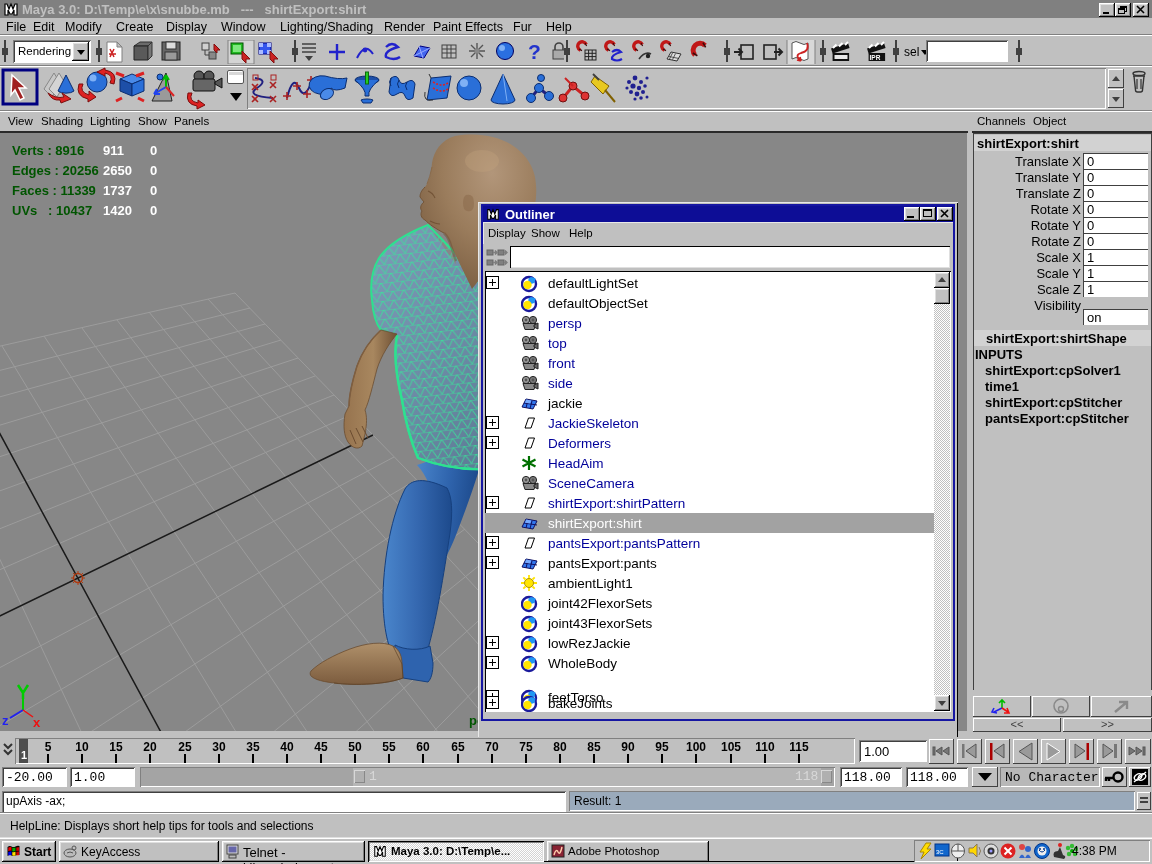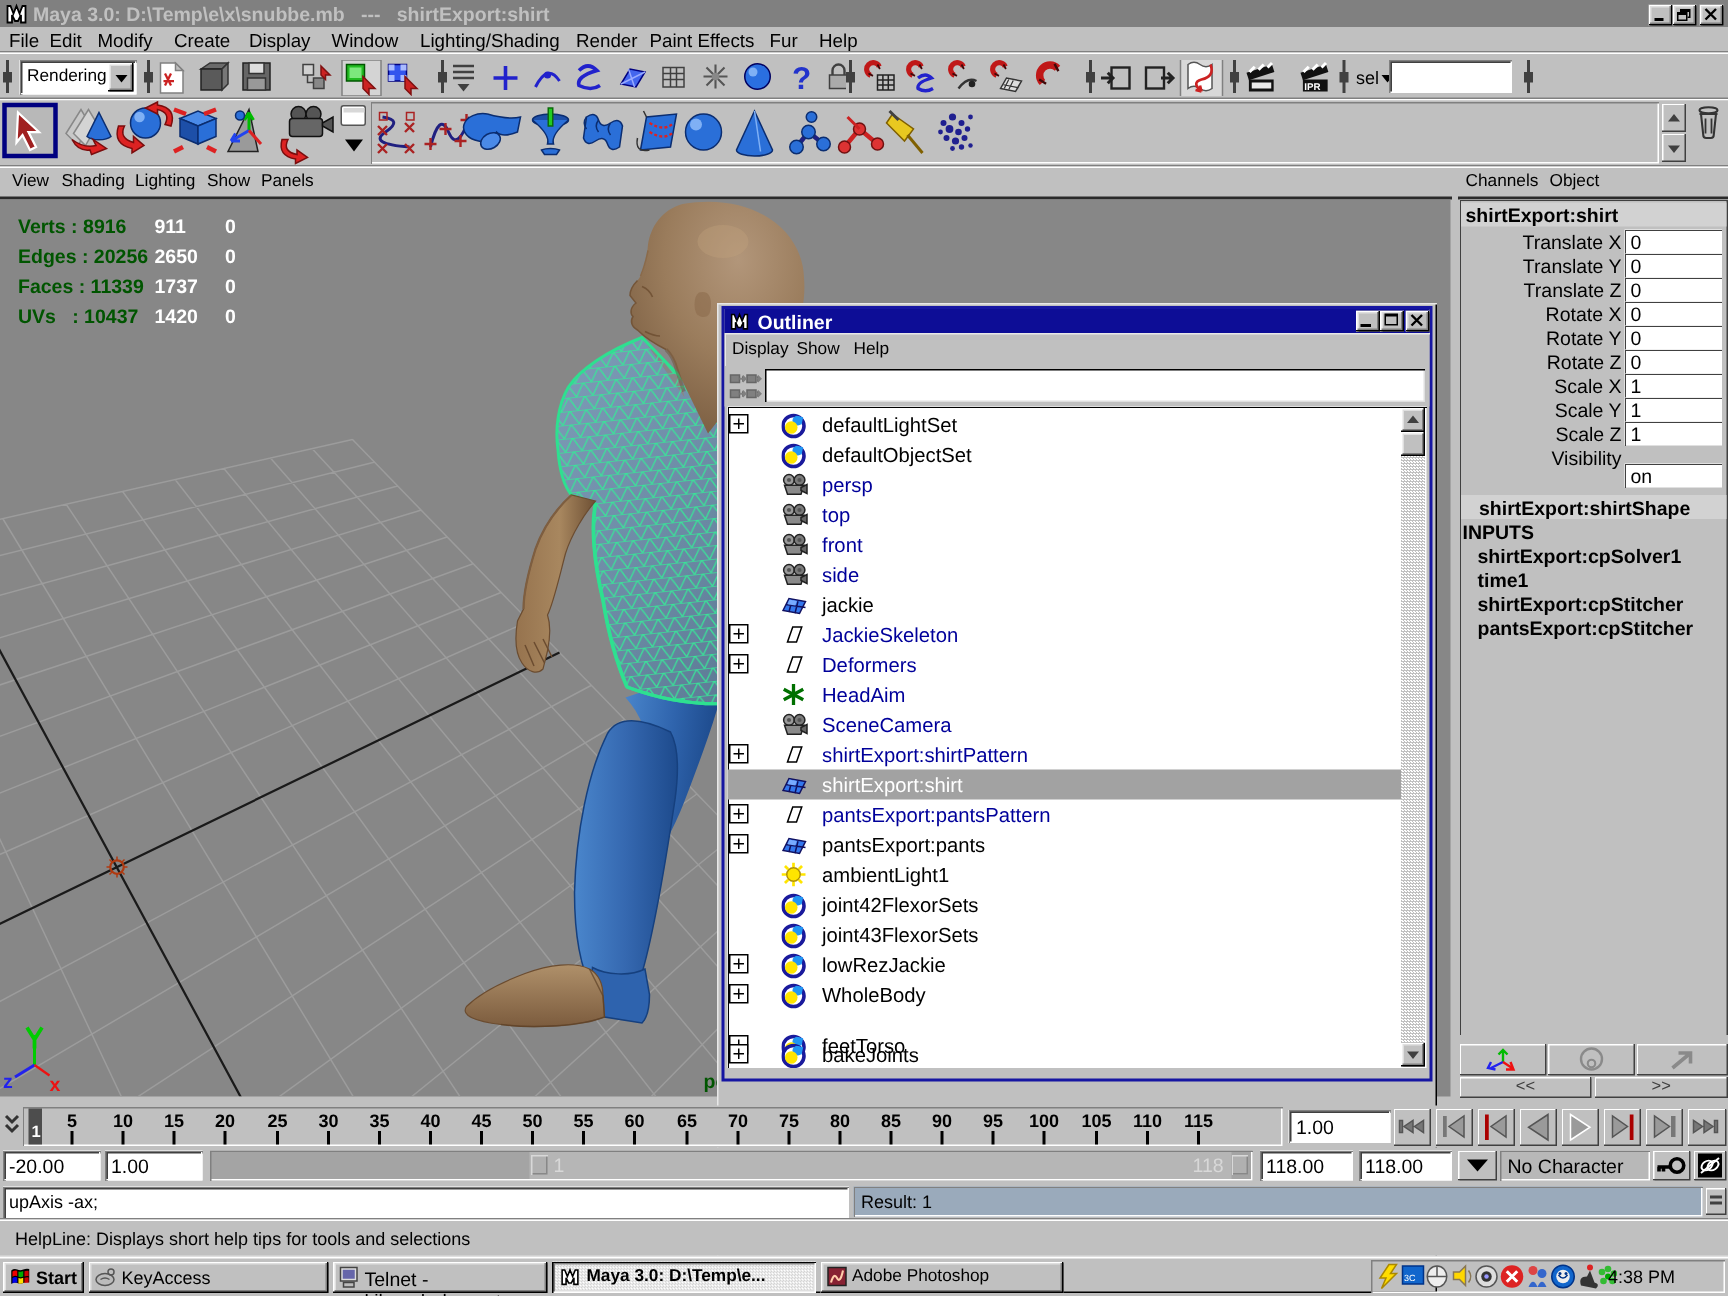--- a/index.html
+++ b/index.html
@@ -816,21 +816,21 @@
         <rect x="17" y="5" width="3" height="14" fill="#777"></rect>
       </svg></div>
  <div class="abs btn1" style="left:1125px;top:2px;width:26px;height:25px;"><svg width="26" height="25" viewBox="0 0 26 25">
         <g fill="#777" stroke="#555">
           <path d="M4 8 v8 l6 -4 z M11 8 v8 l6 -4 z"></path>
           <rect x="18" y="8" width="2" height="8"></rect>
         </g>
       </svg></div>
 </div>
 
-<div class="abs" id="rangeslider" style="left:0;top:765px;width:1152px;height:25px;background:#c0c0c0;font-size:13px;">
+<div class="abs" id="rangeslider" style="left:0;top:765px;width:1152px;height:25px;background:#c0c0c0;font-size:13px;font-family:Liberation Mono, monospace;">
  <div class="abs field" style="left:2px;top:2px;width:65px;height:20px;">
       <span style="position:absolute;left:4px;top:3px;">-20.00</span>
     </div>
  <div class="abs field" style="left:70px;top:2px;width:65px;height:20px;">
       <span style="position:absolute;left:4px;top:3px;">1.00</span>
     </div>
  <div class="abs sunk1" style="left:140px;top:2px;width:695px;height:20px;background:#a4a4a4;">
    <div class="abs" style="left:213px;top:1px;width:468px;height:18px;background:#b6b6b6;"></div>
    <div class="abs" style="left:214px;top:3px;width:11px;height:13px;background:#b0b0b0;box-shadow:inset 1px 1px 0 #d8d8d8,inset -1px -1px 0 #888;"></div>
    <span class="abs" style="left:229px;top:2px;color:#d8d8d8;font-size:13px;">1</span>

